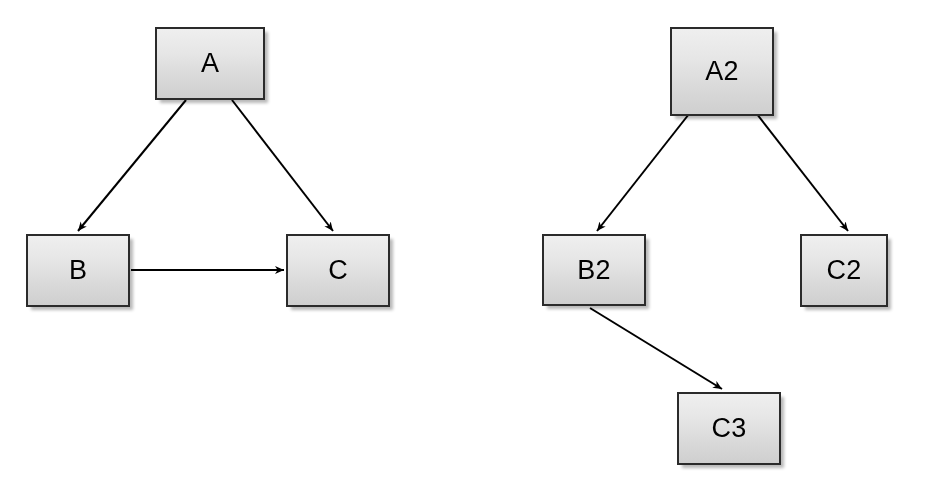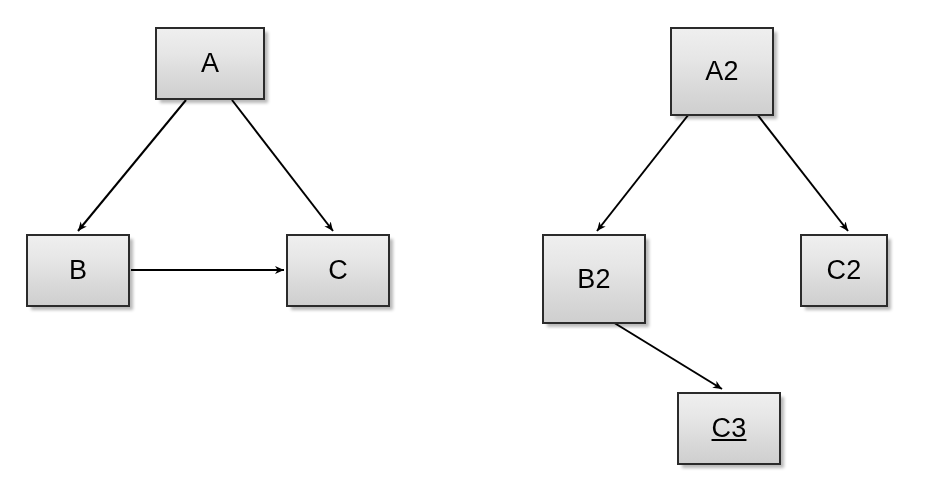--- a/index.html
+++ b/index.html
@@ -76,24 +76,24 @@
       </div>
       <div class="node" style="left: 26px; top: 234px; width: 104px; height: 73px;">
         <span class="node-label">B</span>
       </div>
       <div class="node" style="left: 286px; top: 234px; width: 104px; height: 73px;">
         <span class="node-label">C</span>
       </div>
       <div class="node" style="left: 670px; top: 27px; width: 104px; height: 89px;">
         <span class="node-label">A2</span>
       </div>
-      <div class="node" style="left: 542px; top: 234px; width: 104px; height: 90px;">
+      <div class="node" style="left: 542px; top: 234px; width: 104px; height: 72px;">
         <span class="node-label">B2</span>
       </div>
       <div class="node" style="left: 800px; top: 234px; width: 88px; height: 73px;">
         <span class="node-label">C2</span>
       </div>
-      <div class="node" style="left: 677px; top: 392px; width: 104px; height: 73px; text-decoration: underline;">
+      <div class="node" style="left: 677px; top: 392px; width: 104px; height: 73px;">
         <span class="node-label">C3</span>
       </div>
     </div>
 
 </div>
 
 </body></html>

